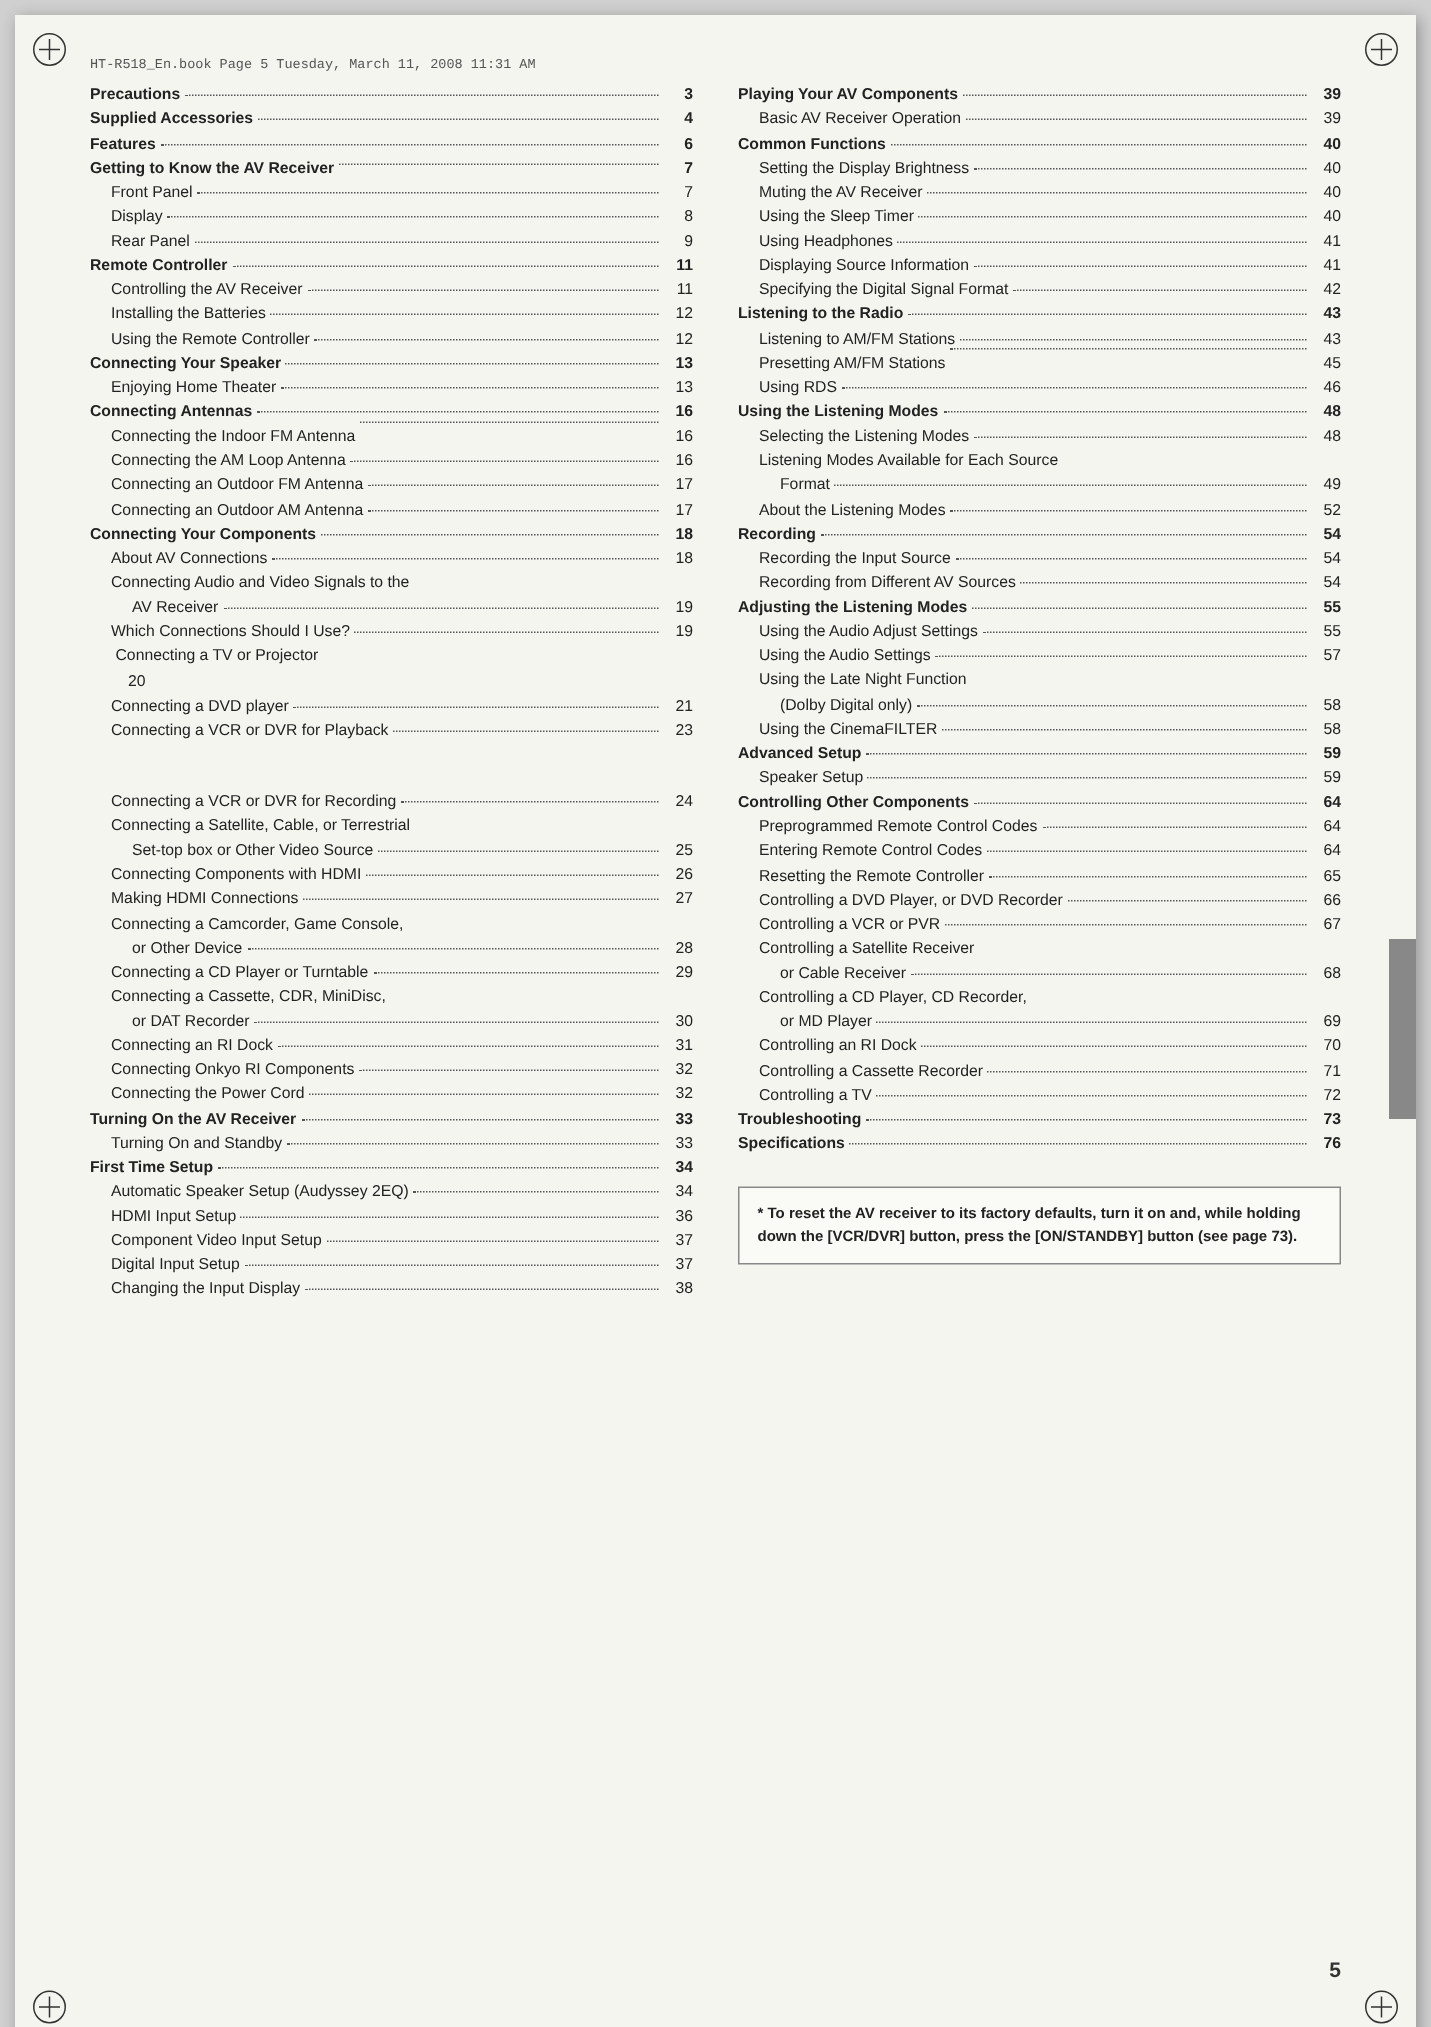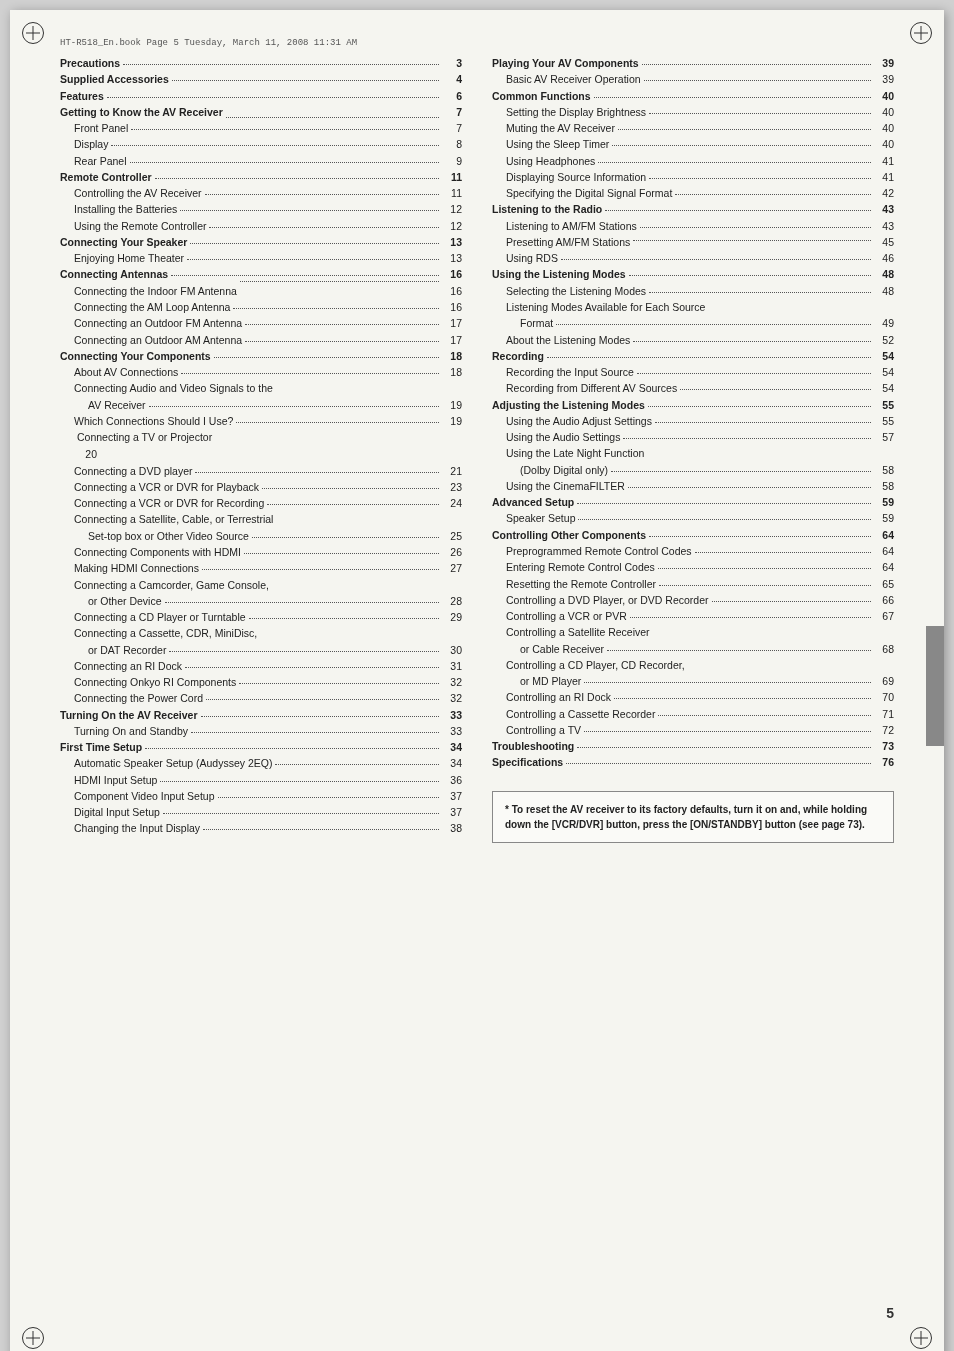--- a/index.html
+++ b/index.html
@@ -158,21 +158,21 @@
         <div style="display: flex; justify-content: space-between; align-items: baseline;">
           <span style="font-weight: bold;">Supplied Accessories </span>
           <span style="flex: 1 1 0%; border-bottom: 1px dotted rgb(85, 85, 85); margin: 0px 3px; position: relative; top: -2px;"></span>
           <span style="min-width: 20px; text-align: right; font-weight: bold;">4</span>
         </div>
         <div style="display: flex; justify-content: space-between; align-items: baseline;">
           <span style="font-weight: bold;">Features </span>
           <span style="flex: 1 1 0%; border-bottom: 1px dotted rgb(85, 85, 85); margin: 0px 3px; position: relative; top: -2px;"></span>
           <span style="min-width: 20px; text-align: right; font-weight: bold;">6</span>
         </div>
-        <div style="display: flex; justify-content: space-between; align-items: flex-end;">
+        <div style="display: flex; justify-content: space-between; align-items: center;">
           <span style="font-weight: bold;">Getting to Know the AV Receiver </span>
           <span style="flex: 1 1 0%; border-bottom: 1px dotted rgb(85, 85, 85); margin: 0px 3px; position: relative; top: -2px;"></span>
           <span style="min-width: 20px; text-align: right; font-weight: bold;">7</span>
         </div>
         <div style="display: flex; justify-content: space-between; align-items: baseline; padding-left: 14px;">
           <span>Front Panel </span>
           <span style="flex: 1 1 0%; border-bottom: 1px dotted rgb(85, 85, 85); margin: 0px 3px; position: relative; top: -2px;"></span>
           <span style="min-width: 20px; text-align: right;">7</span>
         </div>
         <div style="display: flex; justify-content: space-between; align-items: baseline; padding-left: 14px;">
@@ -269,21 +269,21 @@
         <div style="display: flex; justify-content: space-between; align-items: baseline; padding-left: 14px;">
           <span>Connecting a DVD player </span>
           <span style="flex: 1 1 0%; border-bottom: 1px dotted rgb(85, 85, 85); margin: 0px 3px; position: relative; top: -2px;"></span>
           <span style="min-width: 20px; text-align: right;">21</span>
         </div>
         <div style="display: flex; justify-content: space-between; align-items: baseline; padding-left: 14px;">
           <span>Connecting a VCR or DVR for Playback </span>
           <span style="flex: 1 1 0%; border-bottom: 1px dotted rgb(85, 85, 85); margin: 0px 3px; position: relative; top: -2px;"></span>
           <span style="min-width: 20px; text-align: right;">23</span>
         </div>
-        <div style="display: flex; justify-content: flex-end; align-items: baseline; padding-left: 14px;">
+        <div style="display: flex; justify-content: flex-end; align-items: baseline; padding-left: 14px; margin-top: 31px;">
           <span>Connecting a VCR or DVR for Recording </span>
           <span style="flex: 1 1 0%; border-bottom: 1px dotted rgb(85, 85, 85); margin: 0px 3px; position: relative; top: -2px;"></span>
           <span style="min-width: 20px; text-align: right;">24</span>
         </div>
         <div style="padding-left: 14px;"><span>Connecting a Satellite, Cable, or Terrestrial</span></div>
         <div style="display: flex; justify-content: space-between; align-items: baseline; padding-left: 28px;">
           <span>Set-top box or Other Video Source </span>
           <span style="flex: 1 1 0%; border-bottom: 1px dotted rgb(85, 85, 85); margin: 0px 3px; position: relative; top: -2px;"></span>
           <span style="min-width: 20px; text-align: right;">25</span>
         </div>
@@ -420,21 +420,21 @@
         <div style="display: flex; justify-content: space-between; align-items: baseline;">
           <span style="font-weight: bold;">Listening to the Radio </span>
           <span style="flex: 1 1 0%; border-bottom: 1px dotted rgb(85, 85, 85); margin: 0px 3px; position: relative; top: -2px;"></span>
           <span style="min-width: 20px; text-align: right; font-weight: bold;">43</span>
         </div>
         <div style="display: flex; justify-content: space-between; align-items: baseline; padding-left: 14px;">
           <span>Listening to AM/FM Stations </span>
           <span style="flex: 1 1 0%; border-bottom: 1px dotted rgb(85, 85, 85); margin: 0px 3px; position: relative; top: -2px;"></span>
           <span style="min-width: 20px; text-align: right;">43</span>
         </div>
-        <div style="display: flex; justify-content: space-between; align-items: center; padding-left: 14px;">
+        <div style="display: flex; justify-content: space-between; align-items: flex-start; padding-left: 14px;">
           <span>Presetting AM/FM Stations </span>
           <span style="flex: 1 1 0%; border-bottom: 1px dotted rgb(85, 85, 85); margin: 0px 3px; position: relative; top: -2px;"></span>
           <span style="min-width: 20px; text-align: right;">45</span>
         </div>
         <div style="display: flex; justify-content: space-between; align-items: baseline; padding-left: 14px;">
           <span>Using RDS </span>
           <span style="flex: 1 1 0%; border-bottom: 1px dotted rgb(85, 85, 85); margin: 0px 3px; position: relative; top: -2px;"></span>
           <span style="min-width: 20px; text-align: right;">46</span>
         </div>
         <div style="display: flex; justify-content: space-between; align-items: baseline;">

